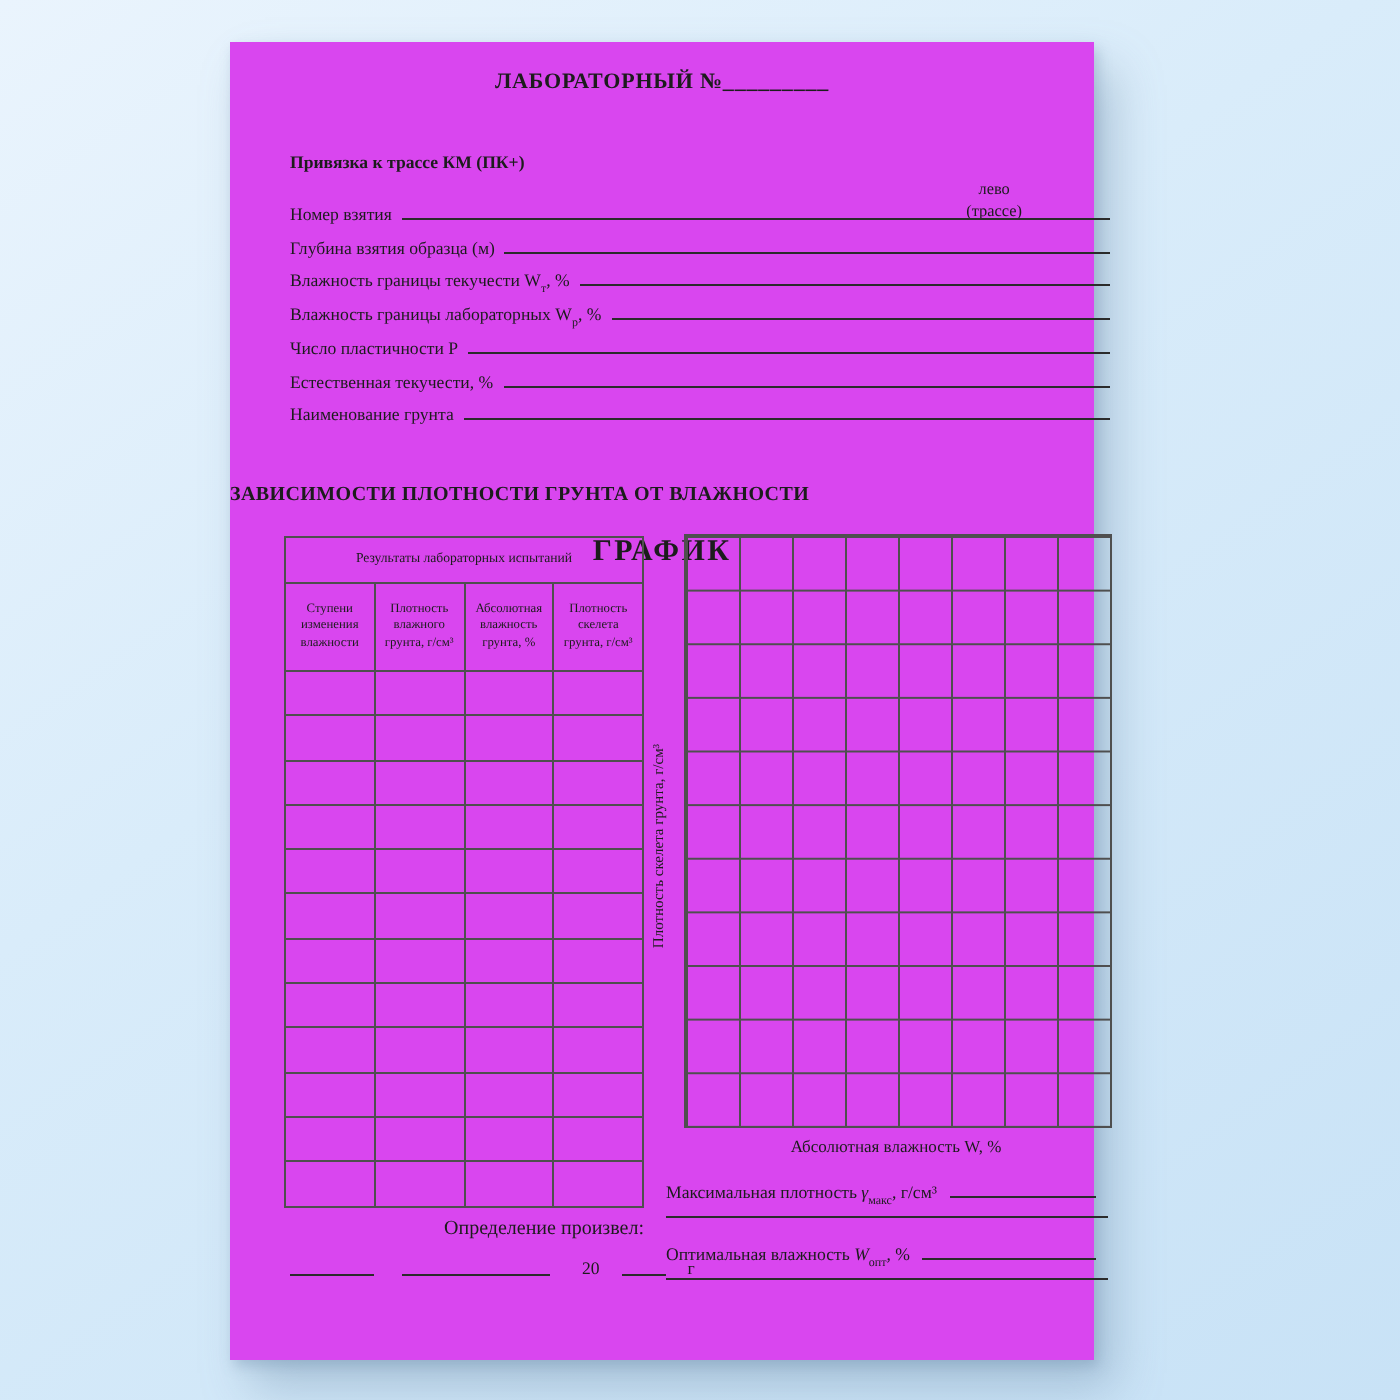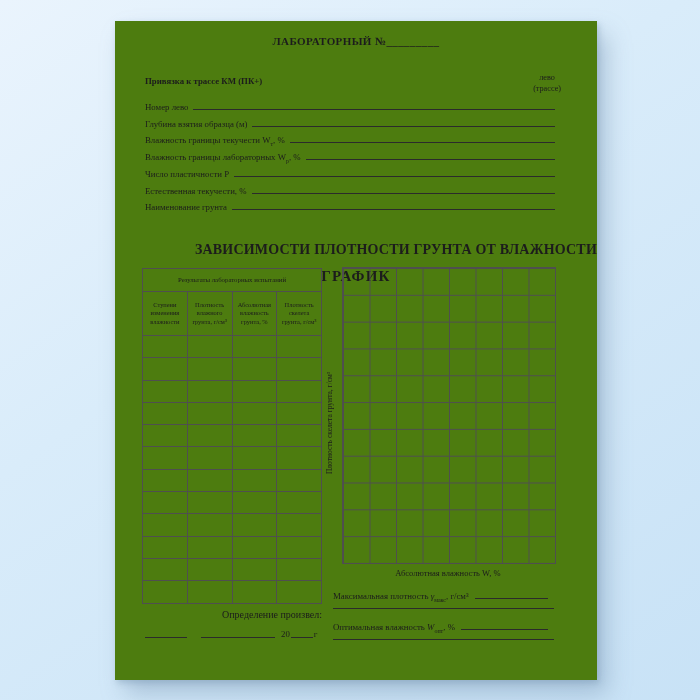--- a/index.html
+++ b/index.html
@@ -3,37 +3,37 @@
 <meta charset="utf-8">
 <style>
   html,body{margin:0;padding:0;}
   body{
     width:700px;height:700px;overflow:hidden;
     background:linear-gradient(145deg,#eaf4fd 0%,#d9ecfa 40%,#c8e2f6 100%);
     font-family:"Liberation Serif","DejaVu Serif",serif;
     color:#1c1c1c;
   }
   .paper{
-    position:absolute;left:115px;top:21px;width:482px;height:659px;
-    background:#4d7c0f;
+    position:absolute;left:115px;top:21px;width:432px;height:659px;
+    background:#d946ef;
     box-shadow:2px 3px 6px rgba(110,140,170,.35),10px 14px 22px rgba(110,140,170,.40);
   }
   .doc-title{
     position:absolute;top:14px;left:0;width:100%;text-align:center;
     font-weight:bold;font-size:11px;letter-spacing:.4px;
   }
   .binding-label{position:absolute;left:30px;top:55px;font-size:8.8px;font-weight:bold;}
-  .side-note{position:absolute;right:36px;top:51px;text-align:center;font-size:8.2px;line-height:1.35;}
+  .side-note{position:absolute;right:36px;top:68px;text-align:center;font-size:8.2px;line-height:1.35;}
   .fields{position:absolute;left:30px;top:74px;width:410px;}
   .field-row{display:flex;align-items:flex-end;height:16.75px;font-size:8.8px;}
   .field-label{white-space:nowrap;}
   .field-line{flex:1;border-bottom:1px solid #2b2b2b;margin:0 0 2px 5px;}
   sub{font-size:6px;line-height:0;}
   .graph-title{position:absolute;top:202px;left:0;width:100%;text-align:center;font-weight:bold;font-size:15px;letter-spacing:1.2px;margin-top:45px;}
-  .graph-subtitle{position:absolute;top:221px;left:0;width:100%;text-align:right;font-weight:bold;font-size:14px;letter-spacing:.2px;}
+  .graph-subtitle{position:absolute;top:221px;left:0;width:100%;text-align:left;font-weight:bold;font-size:10px;letter-spacing:.2px;}
   table.lab-table{
     position:absolute;left:27px;top:247px;width:180px;height:333px;
     border-collapse:collapse;table-layout:fixed;
   }
   table.lab-table td,table.lab-table th{
     border:1px solid #4f4f4f;font-weight:normal;font-size:6.4px;
     text-align:center;vertical-align:middle;padding:1px 2px;line-height:1.3;
   }
   tr.caption-row td{height:20px;font-size:6.8px;}
   tr.header-row th{height:41px;}
@@ -54,39 +54,39 @@
   .result-group{position:absolute;left:218px;width:221px;}
   .rg1{top:565px;} .rg2{top:596px;}
   .result-row{display:flex;align-items:flex-end;height:15px;font-size:8.8px;}
   .result-row .field-line{margin:0 6px 2px 6px;}
   .result-group .full-line{border-bottom:1px solid #2b2b2b;margin-top:7px;}
   .result-row .sym{font-style:italic;}
   .performed-by{position:absolute;left:27px;top:588px;width:180px;text-align:right;font-size:10px;}
   .signature-row{position:absolute;left:30px;top:605px;height:13px;display:flex;align-items:flex-end;font-size:8.8px;}
   .sig-line{border-bottom:1px solid #2b2b2b;height:1px;margin-bottom:1px;}
   .s1{width:42px;margin-right:14px;} .s2{width:74px;margin-right:5px;} .s3{width:22px;}
-  .sig-text{line-height:10px;margin:0 1px;}
+  .sig-text{line-height:10px;margin:0 11px;}
 </style>
 </head>
 <body>
 
 <div class="paper">
 
   <div class="doc-title">ЛАБОРАТОРНЫЙ №_________</div>
 
   <div class="binding-label">Привязка к трассе КМ (ПК+)</div>
 
   <div class="side-note">
     <div>лево</div>
     <div>(трассе)</div>
   </div>
 
   <div class="fields">
     <div class="field-row">
-      <span class="field-label"><span>Номер лево</span><span class="sym0"></span><sub></sub><span></span></span>
+      <span class="field-label"><span>Номер взятия</span><span class="sym0"></span><sub></sub><span></span></span>
       <span class="field-line"></span>
     </div>
     <div class="field-row">
       <span class="field-label"><span>Глубина взятия образца (м)</span><span></span><sub></sub><span></span></span>
       <span class="field-line"></span>
     </div>
     <div class="field-row">
       <span class="field-label"><span>Влажность границы текучести </span><span>W</span><sub>т</sub><span>, %</span></span>
       <span class="field-line"></span>
     </div>

